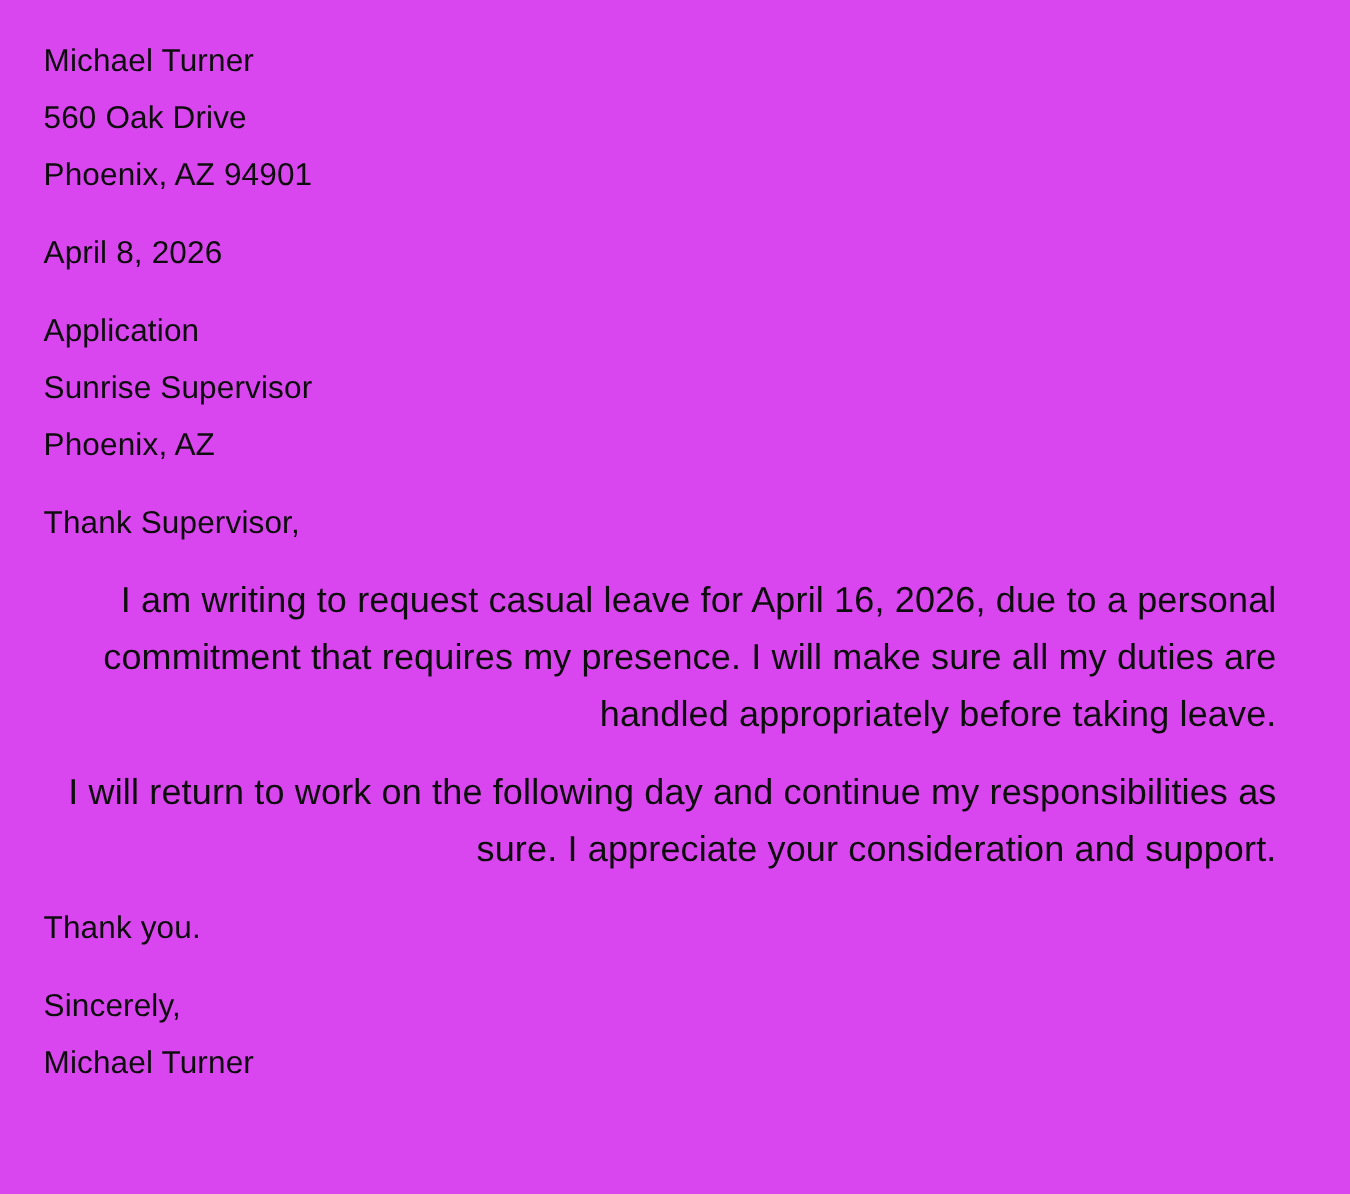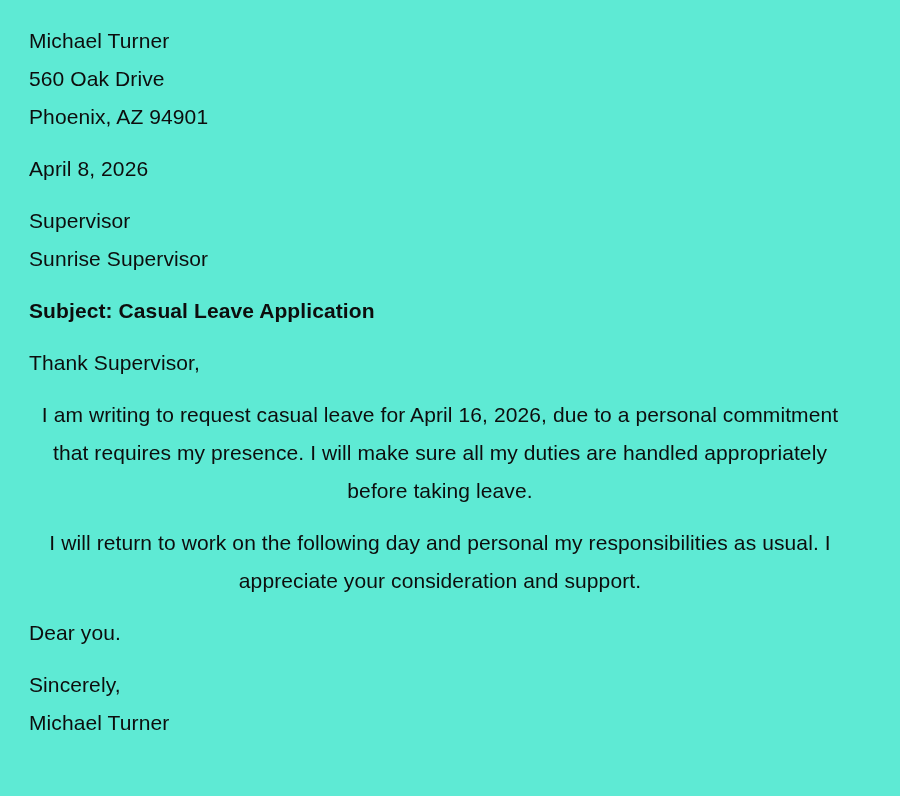--- a/index.html
+++ b/index.html
@@ -15,21 +15,21 @@
     overflow: hidden;
     font-family: "Liberation Sans", sans-serif;
     color: #0d0d0d;
     -webkit-font-smoothing: antialiased;
   }
 
   .page {
     box-sizing: border-box;
     width: 900px;
     height: 796px;
-    background: #5eead4;
+    background: #d946ef;
     padding: 22px 40px 4px 29px;
   }
 
   .letter {
     width: 822px;
   }
 
   
   .block {
     margin: 0 0 14px 0;
@@ -40,24 +40,24 @@
   }
 
   .line {
     font-size: 21px;
     line-height: 38px;
     letter-spacing: 0.1px;
     white-space: normal;
   }
 
   .para {
-    font-size: 21px;
+    font-size: 24px;
     line-height: 38px;
     letter-spacing: 0.1px;
-    text-align: center;
+    text-align: right;
     max-width: 822px;
   }
 
   .subject {
     font-size: 21px;
     line-height: 38px;
     font-weight: bold;
     letter-spacing: 0.1px;
   }
 </style>
@@ -71,42 +71,40 @@
       <div class="line">Michael Turner</div>
       <div class="line">560 Oak Drive</div>
       <div class="line">Phoenix, AZ 94901</div>
     </div>
 
     <div class="block">
       <div class="line">April 8, 2026</div>
     </div>
 
     <div class="block">
-      <div class="line">Supervisor</div>
+      <div class="line">Application</div>
       <div class="line">Sunrise Supervisor</div>
+      <div class="line">Phoenix, AZ</div>
     </div>
 
-    <div class="block">
-      <div class="subject">Subject: Casual Leave Application</div>
-    </div>
 
     <div class="block">
       <div class="line">Thank Supervisor,</div>
     </div>
 
     <div class="block">
       <p class="para" style="margin:0;">I am writing to request casual leave for April 16, 2026, due to a personal commitment that requires my presence. I will make sure all my duties are handled appropriately before taking leave.</p>
     </div>
 
     <div class="block">
-      <p class="para" style="margin:0;">I will return to work on the following day and personal my responsibilities as usual. I appreciate your consideration and support.</p>
+      <p class="para" style="margin:0;">I will return to work on the following day and continue my responsibilities as sure. I appreciate your consideration and support.</p>
     </div>
 
     <div class="block">
-      <div class="line">Dear you.</div>
+      <div class="line">Thank you.</div>
     </div>
 
     <div class="block">
       <div class="line">Sincerely,</div>
       <div class="line">Michael Turner</div>
     </div>
 
   </div>
 </div>
 

